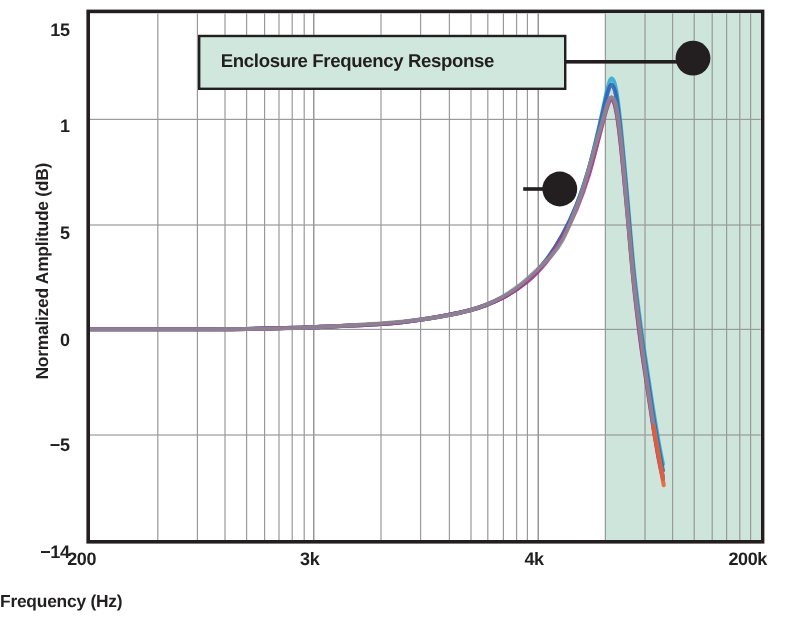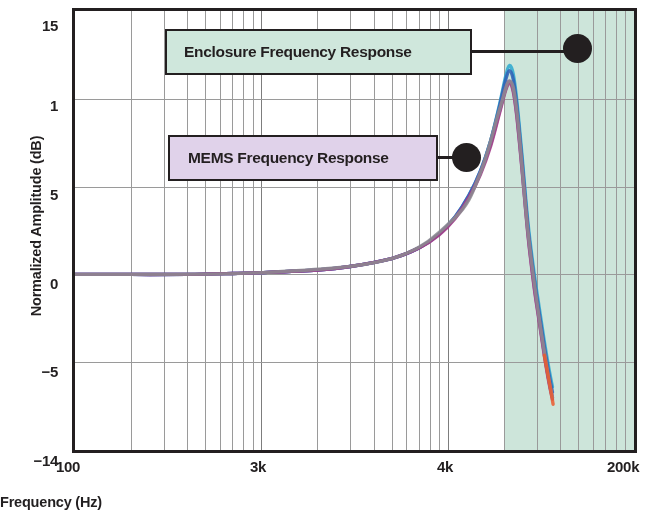--- a/index.html
+++ b/index.html
@@ -84,21 +84,21 @@
 
   <div id="ytick-wrap">
     <div class="ytick" style="top:0px">15</div>
     <div class="ytick" style="top:80px">1</div>
     <div class="ytick" style="top:169px">5</div>
     <div class="ytick" style="top:258px">0</div>
     <div class="ytick" style="top:346px">−5</div>
     <div class="ytick" style="top:435px">−14</div>
   </div>
 
-  <div class="xtick" style="left:56px">100</div>
+  <div class="xtick" style="left:56px">200</div>
   <div class="xtick" style="left:250px">3k</div>
   <div class="xtick" style="left:437px">4k</div>
   <div class="xtick" style="left:607px">200k</div>
 
   <div id="plot">
     <div id="plot-inner">
       <div id="shade" style="left: 428.759px; width: 130.241px; background: rgb(205, 229, 218);"></div>
       <div id="gridlines">
           <div class="vline" style="left: 56.0919px;"></div>
           <div class="vline" style="left: 88.9036px;"></div>
@@ -141,19 +141,16 @@
         </svg>
     </div>
   </div>
 
   <div id="callout-enclosure" class="callout-box">
     <span>Enclosure Frequency Response</span>
   </div>
   <div id="leader-enclosure" class="leader"></div>
   <div id="dot-enclosure" class="dot"></div>
 
-  <div id="callout-mems" class="callout-box">
-    <span>MEMS Frequency Response</span>
-  </div>
   <div id="leader-mems" class="leader"></div>
   <div id="dot-mems" class="dot"></div>
 
 </div>
 
 </body></html>

